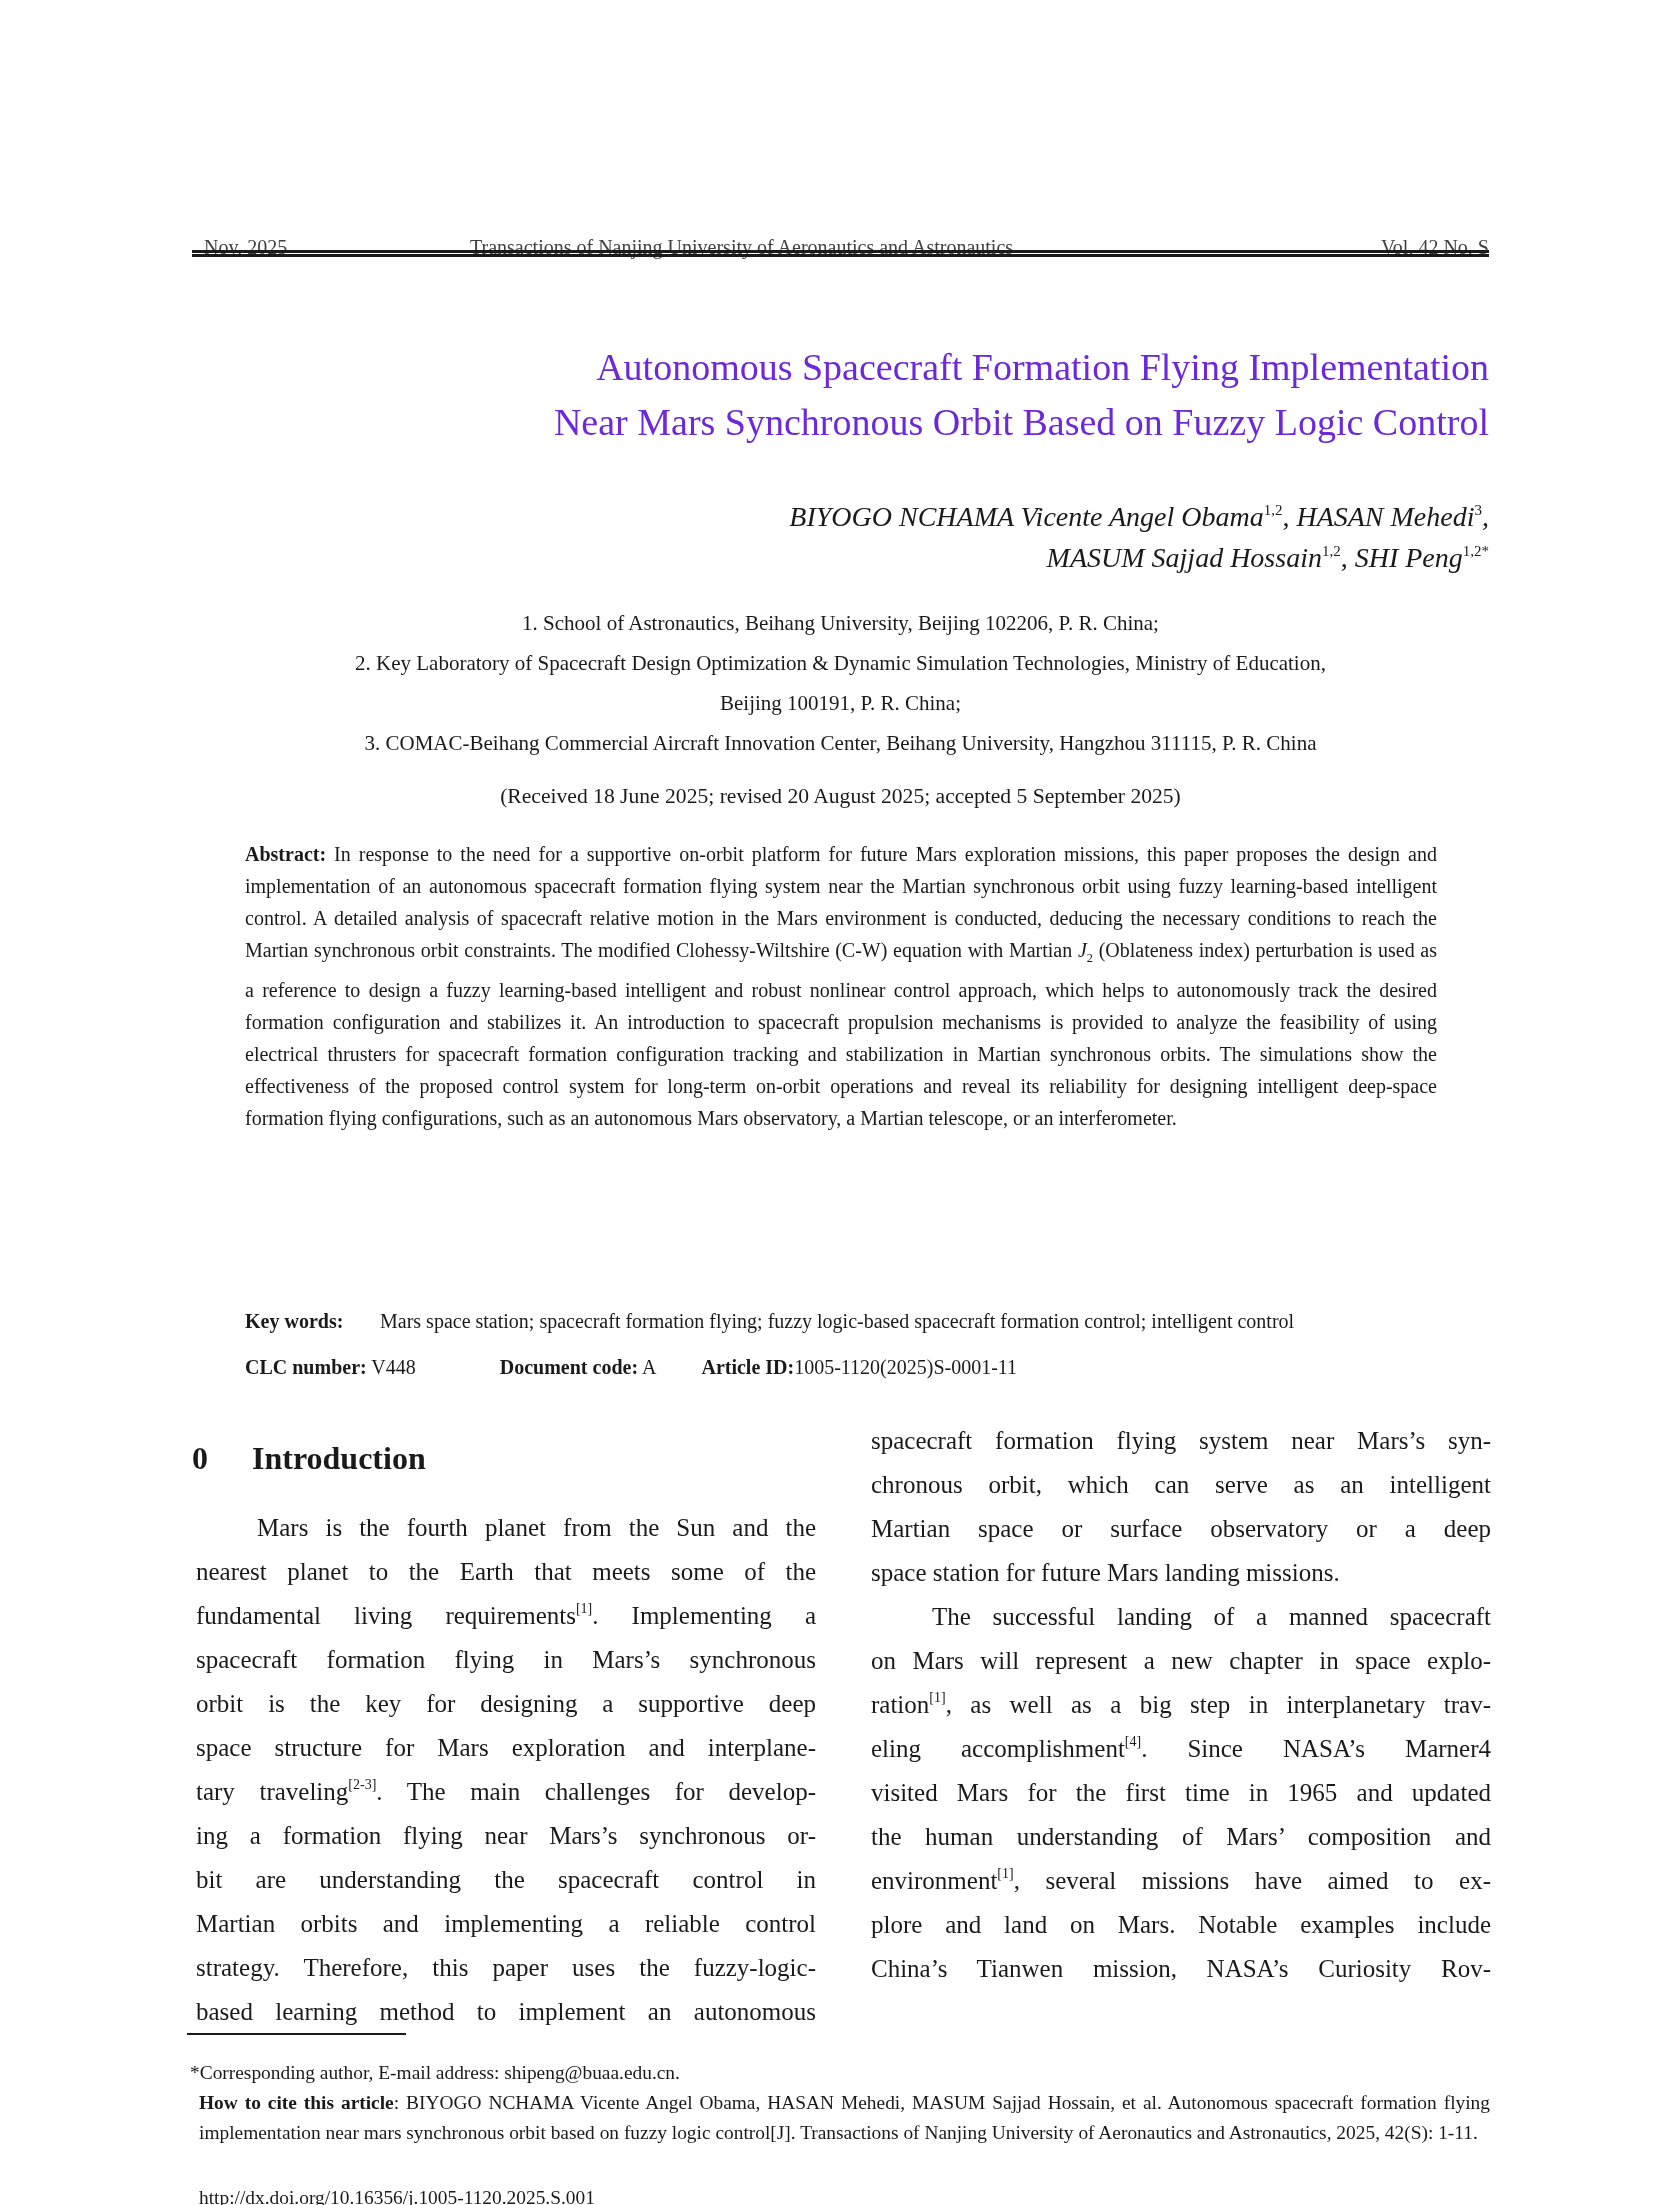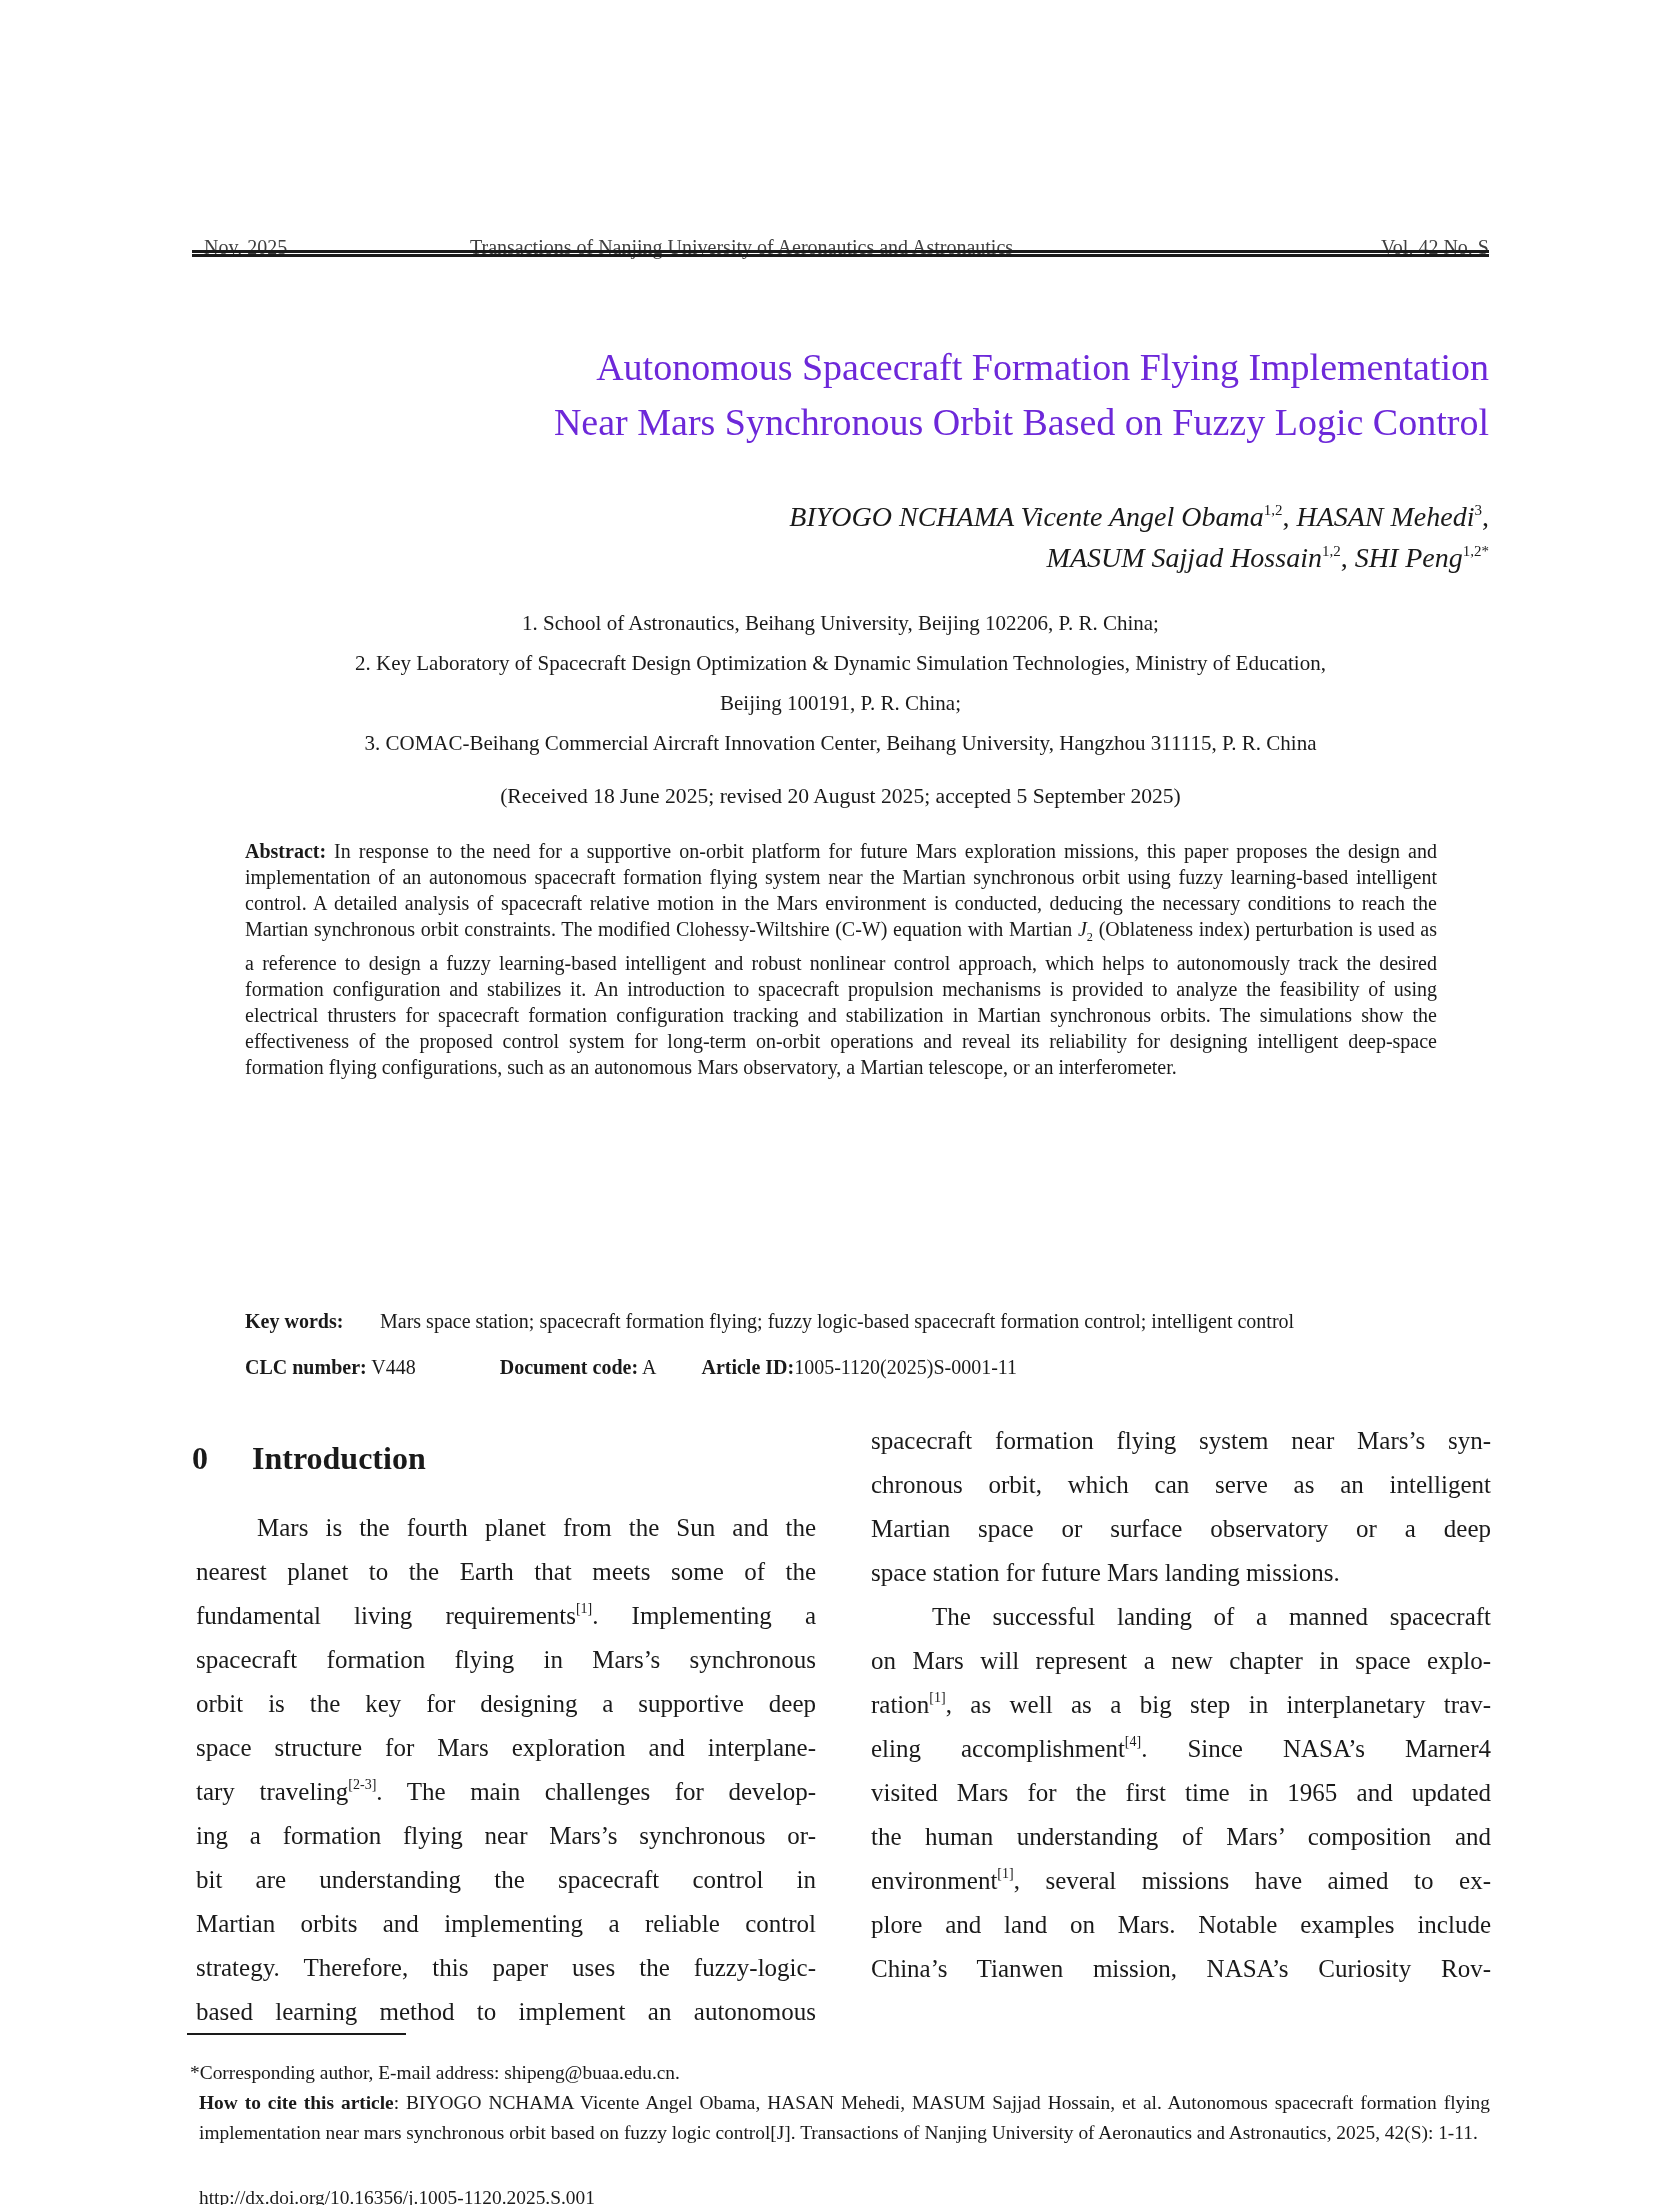--- a/index.html
+++ b/index.html
@@ -25,21 +25,21 @@
     .authors { left: 192px; width: 1297px; text-align: right; font-style: italic;
                font-size: 28px; line-height: 41px; top: 496px; }
     .authors sup { font-size: 15px; font-style: normal; vertical-align: 11.5px; line-height: 0; }
     .authors .sep { font-style: normal; }
 
     
     .affil { left: 192px; width: 1297px; text-align: center; font-size: 21px; line-height: 40px; top: 603px; }
     .received { left: 192px; width: 1297px; text-align: center; font-size: 21.6px; line-height: 26.5px; top: 783px; font-family: Liberation Serif, serif; }
 
     
-    .abstract { left: 245px; width: 1192px; top: 838px; font-size: 20px; line-height: 26px;
+    .abstract { left: 245px; width: 1192px; top: 838px; font-size: 20px; line-height: 32px;
                 text-align: justify; text-align-last: left; }
     .label-bold { font-weight: bold; }
     .keywords { left: 245px; width: 1192px; top: 1269px; font-size: 20px; line-height: 39px; margin-top: 33px; }
     .kw-row { display: flex; }
     .kw-label { font-weight: bold; white-space: nowrap; width: 135px; flex: none; }
     .kw-text { text-align: justify; text-align-last: left; flex: 1; }
     .clc { left: 245px; top: 1348px; font-size: 20px; line-height: 39px; white-space: nowrap; }
     .clc span.gap { display: inline-block; width: 79px; }
 
     

